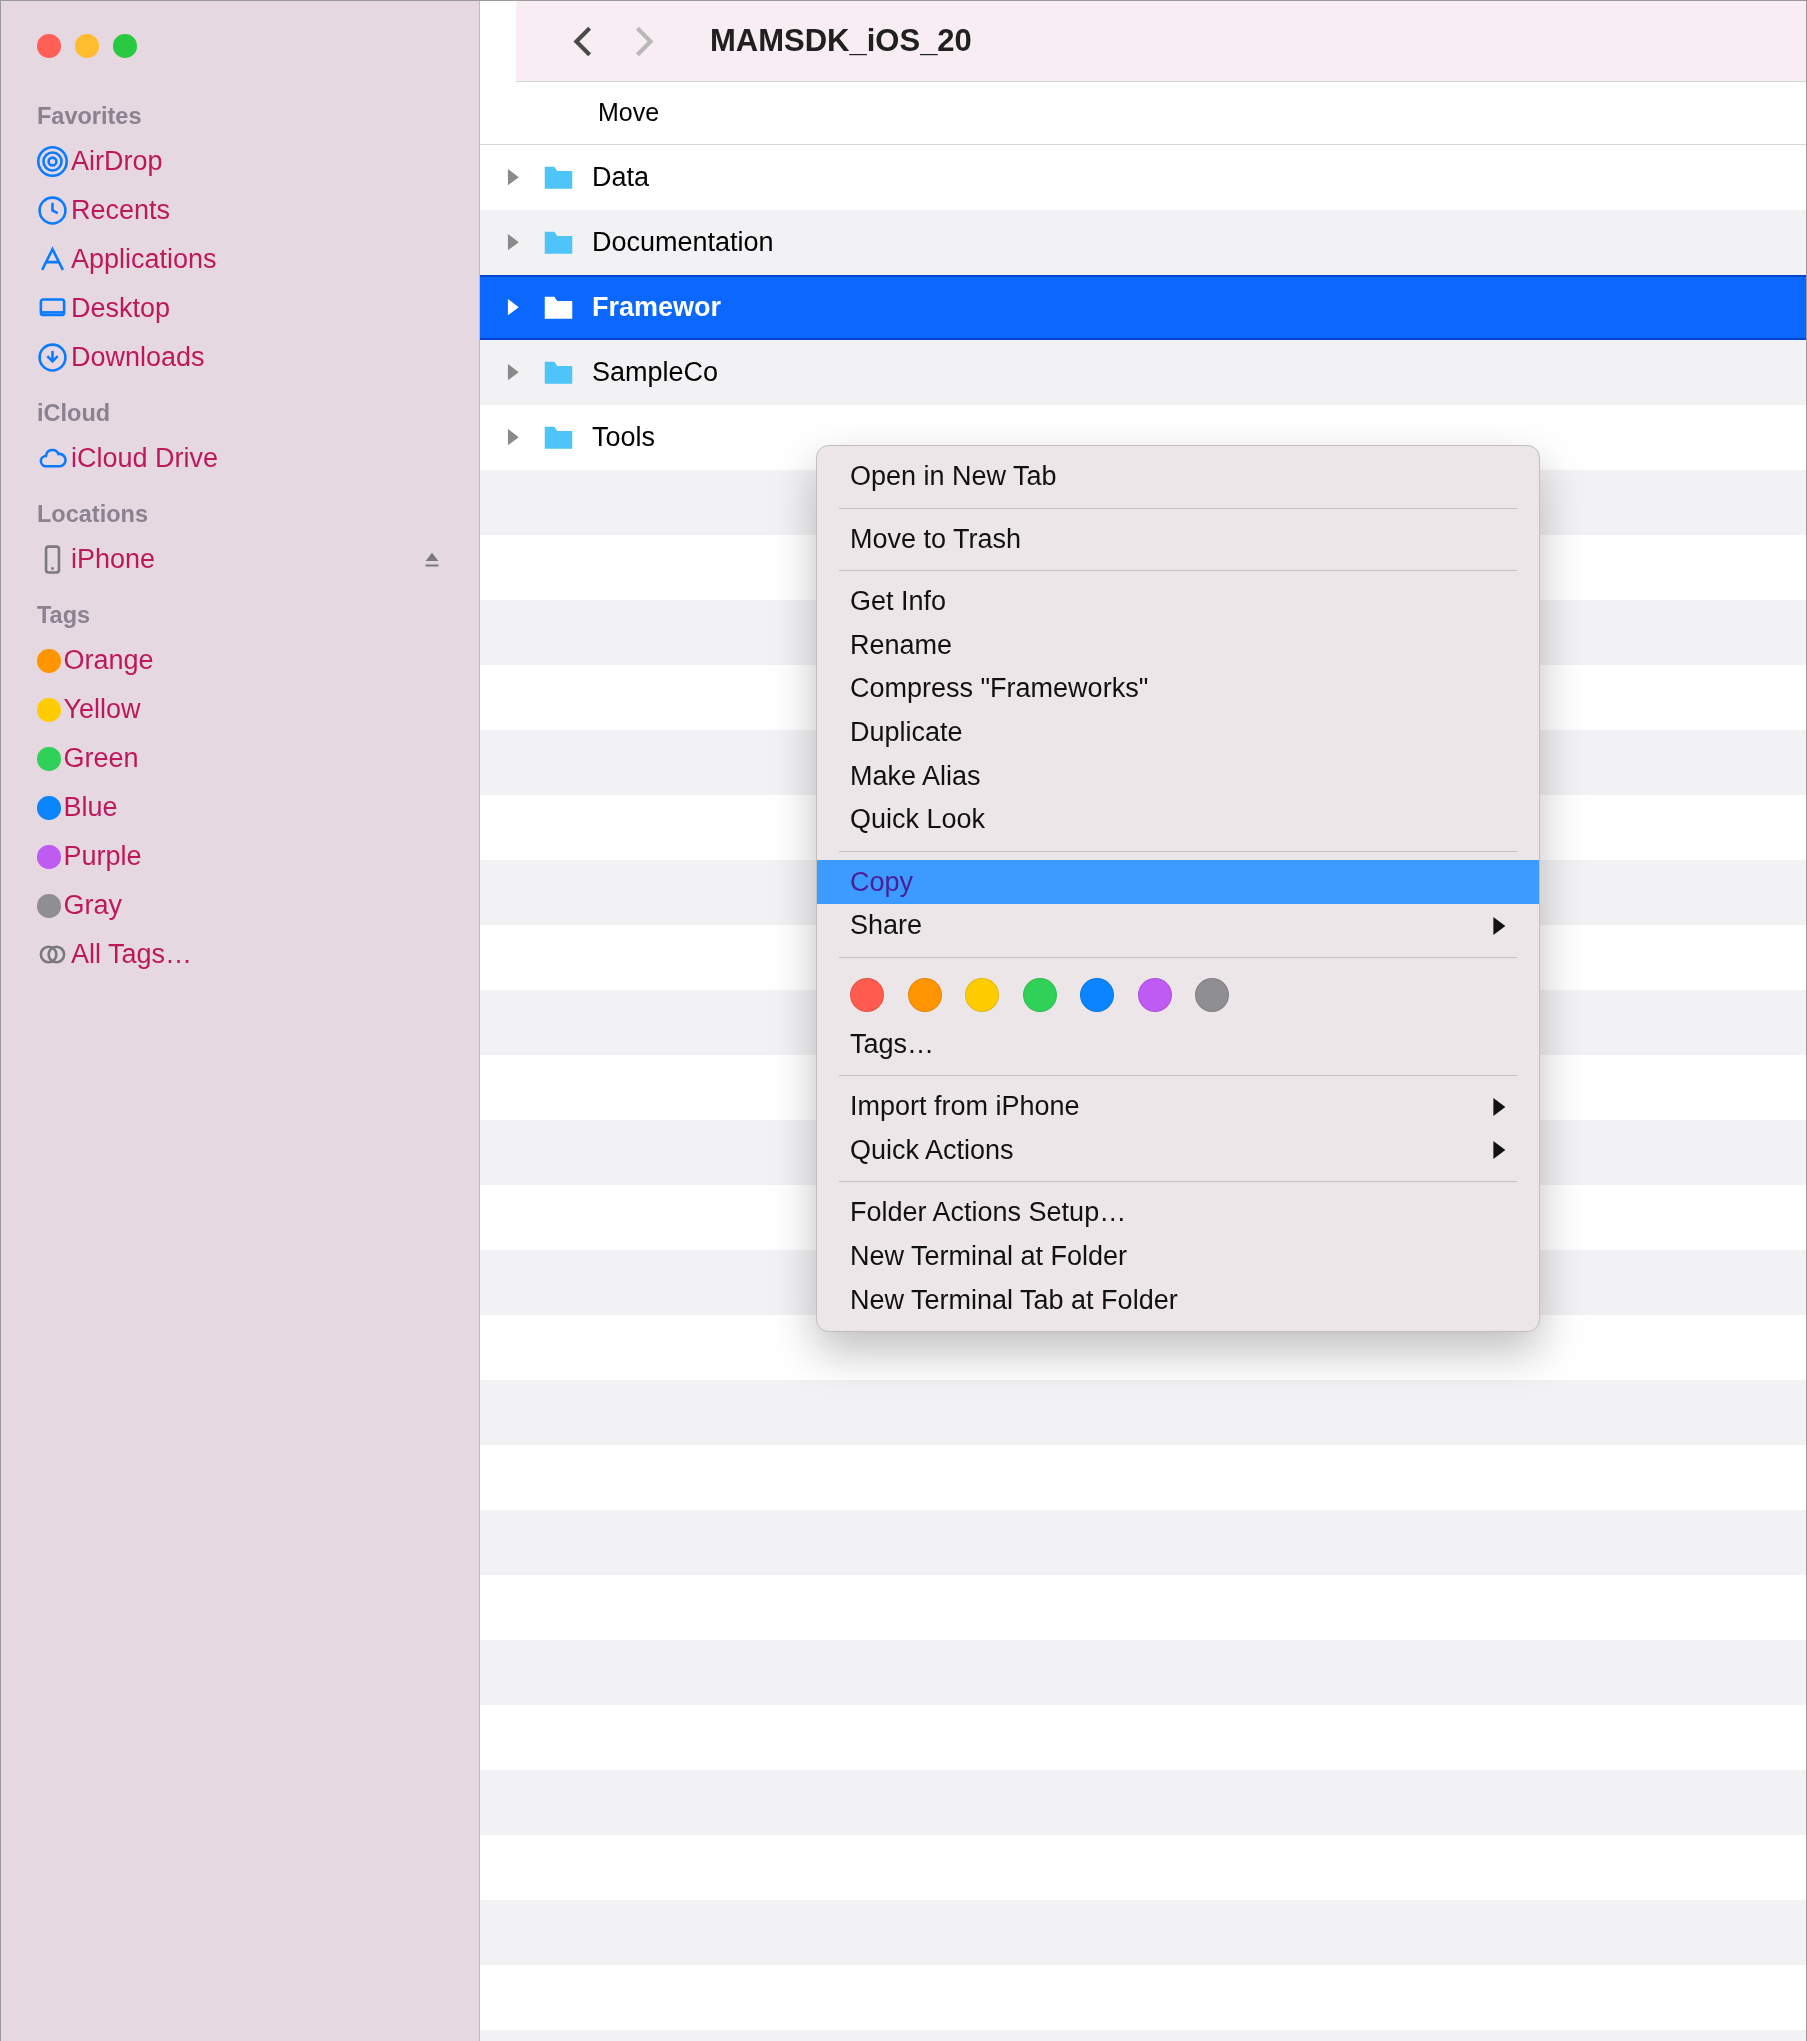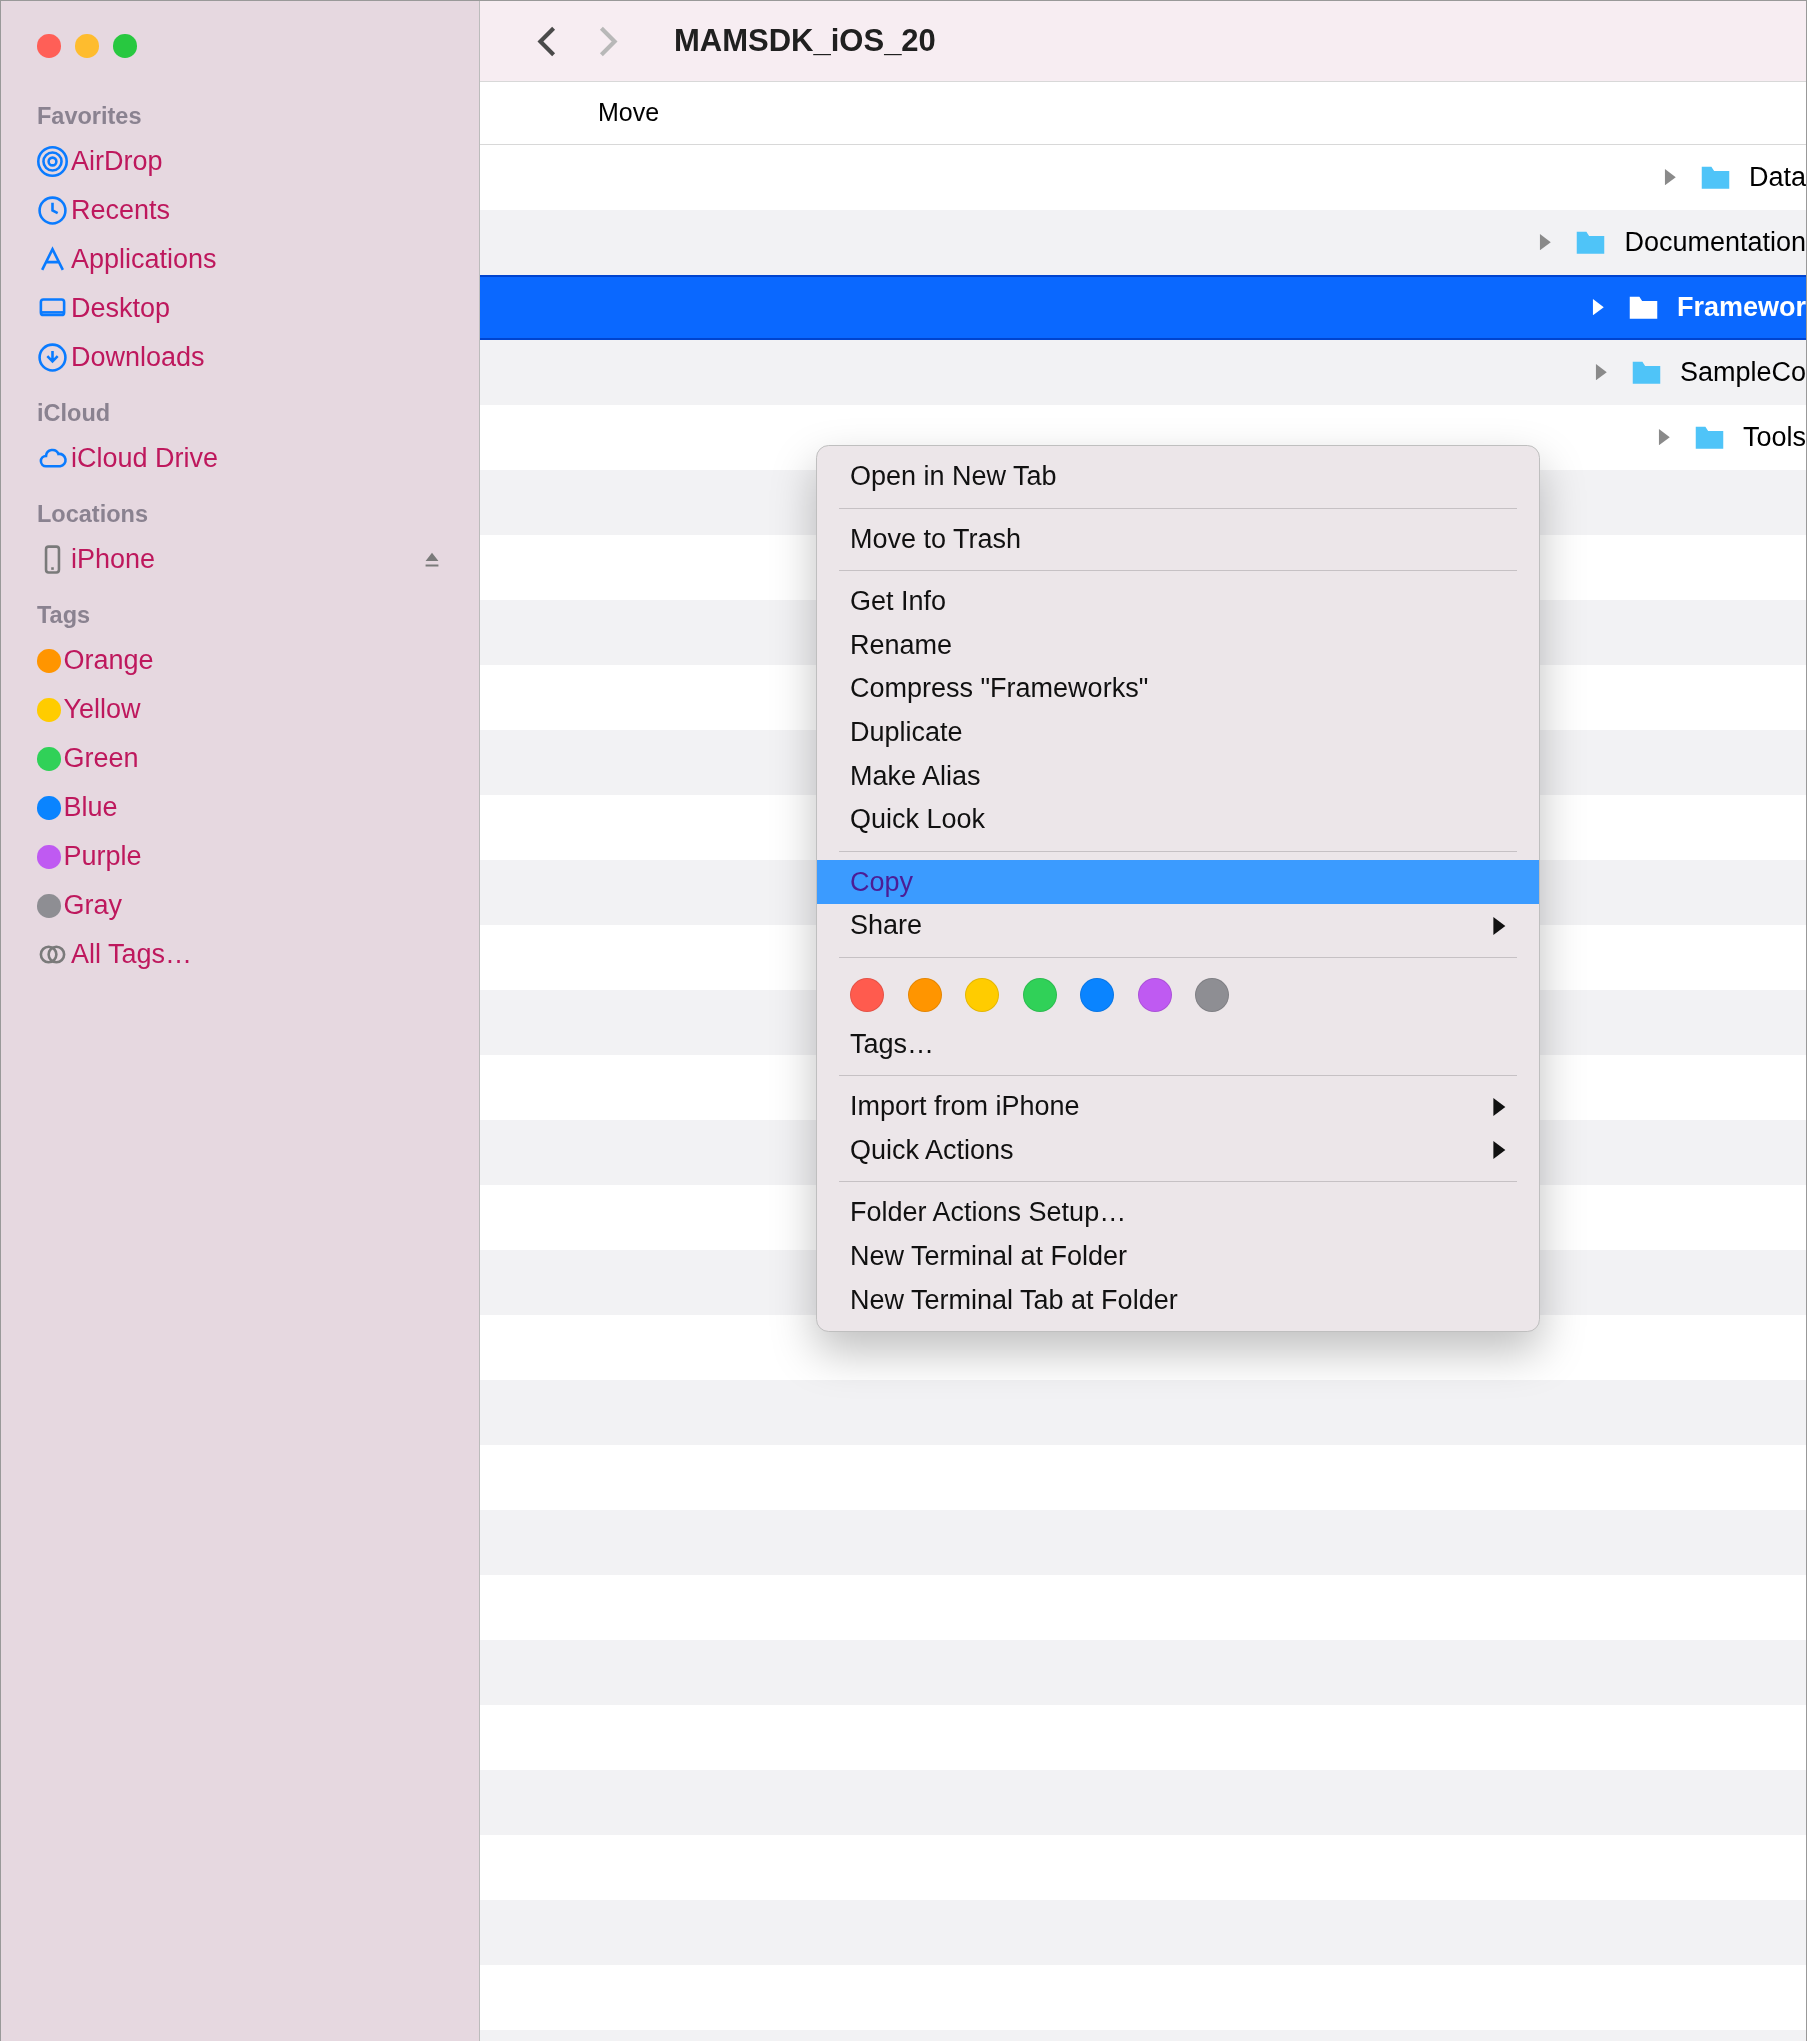--- a/index.html
+++ b/index.html
@@ -67,20 +67,21 @@
     display: flex; flex-direction: column;
     background: #fff;
   }
   .toolbar {
     height: 81px;
     background: #f7edf2;
     border-bottom: 0.9px solid #d8d8d8;
     display: flex; align-items: center;
     padding: 0 36px 0 45px;
     gap: 18px;
+    margin-left: 36px;
   }
   .nav-arrow {
     width: 43px; height: 43px;
     display: flex; align-items: center; justify-content: center;
   }
   .nav-arrow svg { width: 22px; height: 33px; }
   .back  { color: #4a4a4a; }
   .fwd   { color: #b8b8b8; }
   .title {
     font-size: 31px;
@@ -96,21 +97,20 @@
     font-weight: 500;
   }
 
   .rows { flex: 1; overflow: hidden; }
   .row {
     height: 65px;
     display: flex; align-items: center;
     font-size: 27px;
     padding-left: 27px;
     gap: 17px;
-    justify-content: flex-end;
   }
   .row:nth-child(even) { background: #f2f2f4; }
   .row.selected {
     background: #0a68ff !important;
     color: #fff;
     border: 2.7px solid #0044cf;
     border-left: none; border-right: none;
     box-sizing: border-box;
     font-weight: bold;
   }

